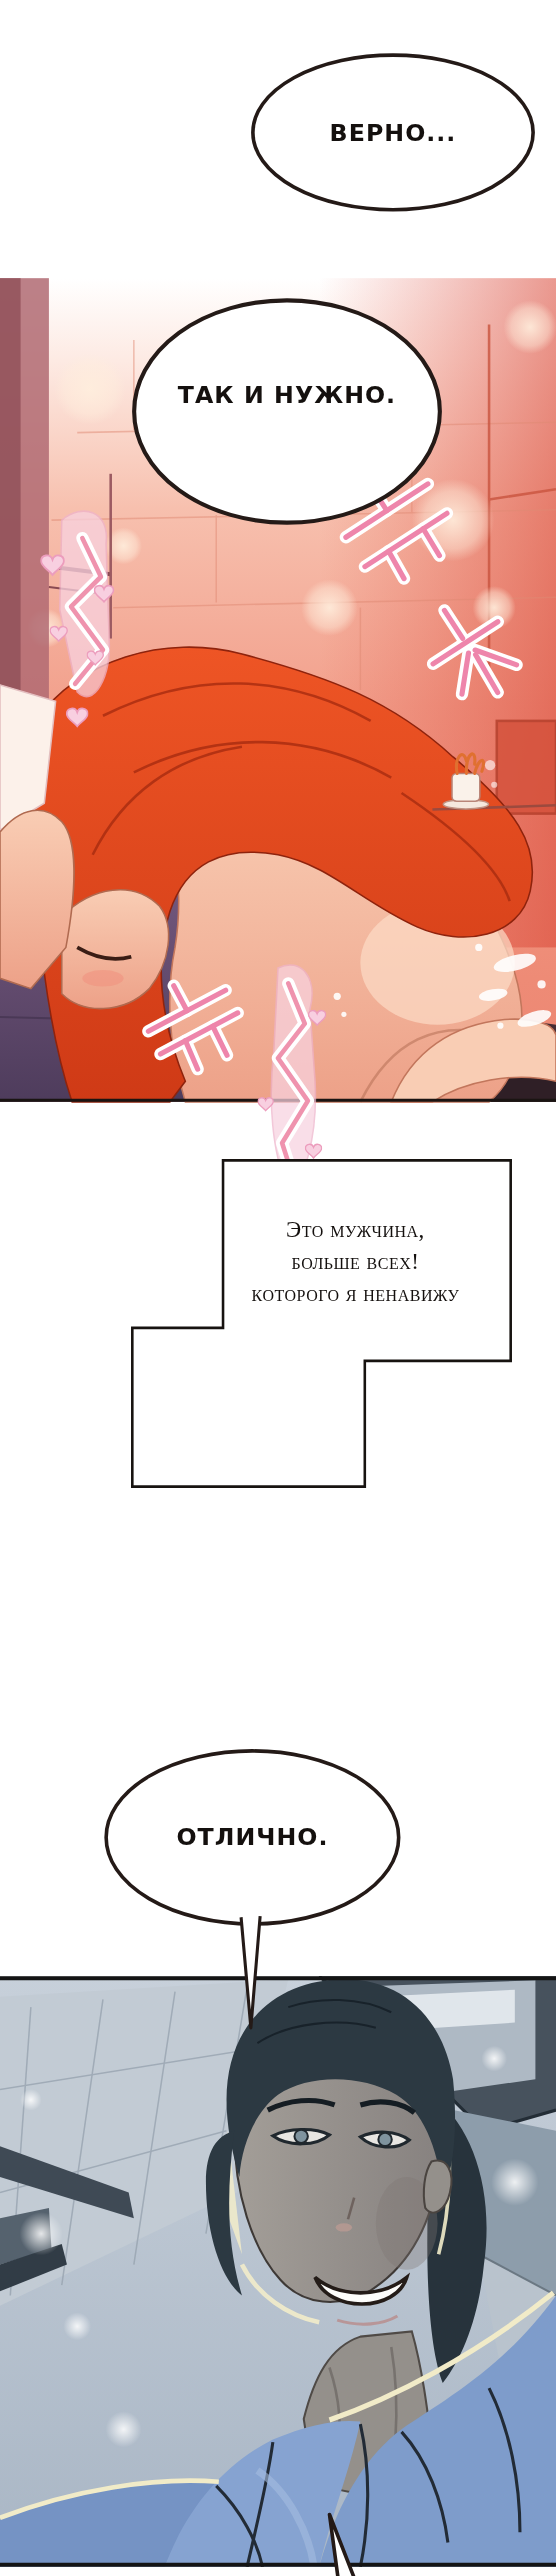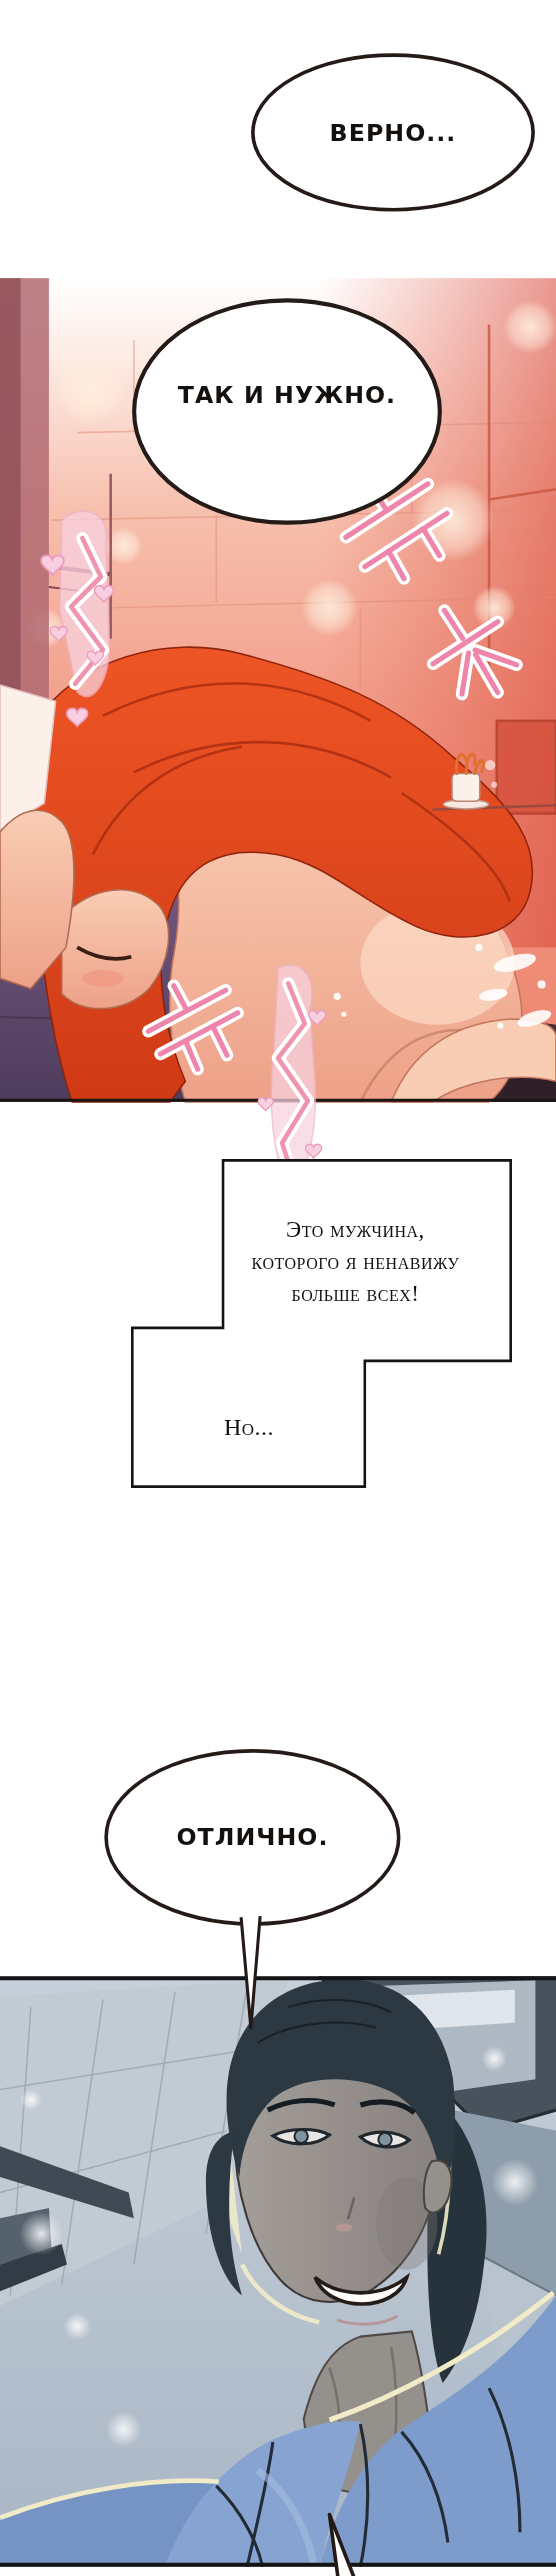--- a/index.html
+++ b/index.html
@@ -332,24 +332,23 @@
   <svg class="abs" style="left:129px;top:295px" width="316" height="233" viewBox="0 0 614 452">
     <ellipse cx="307" cy="226" rx="297" ry="216" fill="#ffffff" stroke="#241a17" stroke-width="8"></ellipse>
     <text class="bubble-text" x="307" y="210" font-size="46" text-anchor="middle">ТАК И НУЖНО.</text>
   </svg>
 
   <svg class="abs" style="left:122px;top:1150px" width="399" height="347" viewBox="0 0 774 673">
     <path d="M196,20 L754,20 L754,409 L471,409 L471,653 L20,653 L20,345 L196,345 Z" fill="#ffffff" stroke="#171310" stroke-width="5"></path>
   </svg>
   <div class="caption" style="left:212px;top:1214px;width:287px;font-size:23px;">
     <div class="line">Это мужчина,</div>
+    <div class="line">больше всех!</div>
     <div class="line">которого я ненавижу</div>
-    <div class="line">больше всех!</div>
   </div>
-  <div class="caption" style="left:132px;top:1414px;width:234px;font-size:24px;">Но...</div>
 
   <svg class="abs" style="left:101px;top:1747px" width="309" height="289" viewBox="0 0 600 560">
     <ellipse cx="294" cy="175" rx="284" ry="168" fill="#ffffff" stroke="#241a17" stroke-width="7"></ellipse>
     <path d="M272,330 L291,545 L309,328" fill="#ffffff" stroke="#241a17" stroke-width="6" stroke-linejoin="round"></path>
     <text class="bubble-text" x="294" y="190" font-size="46" text-anchor="middle">ОТЛИЧНО.</text>
   </svg>
 
   <svg class="abs" style="left:196px;top:2503px" width="334" height="361" viewBox="0 0 648 700">
     <ellipse cx="320" cy="425" rx="312" ry="248" fill="#ffffff" stroke="#241a17" stroke-width="8"></ellipse>
     <path d="M284,208 L259,22 L326,194" fill="#ffffff" stroke="#241a17" stroke-width="7" stroke-linejoin="round"></path>

